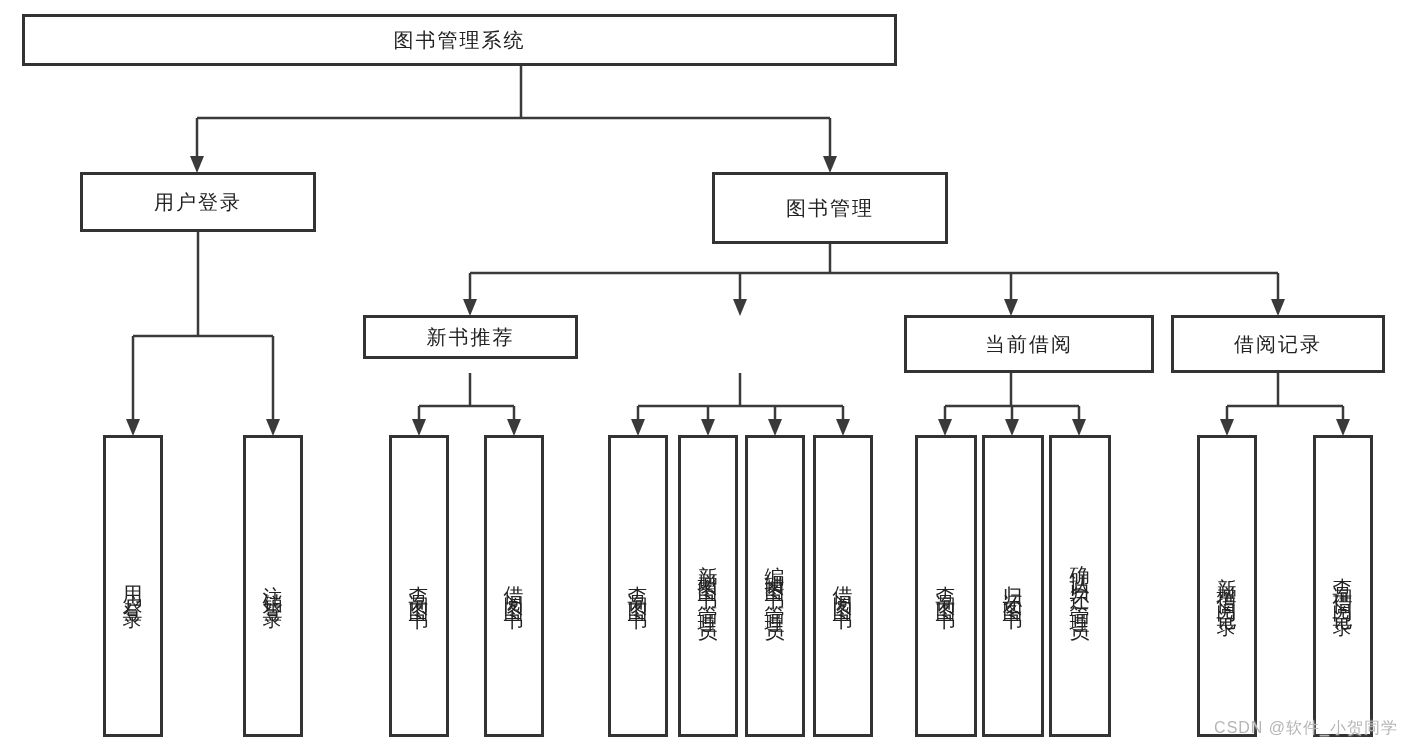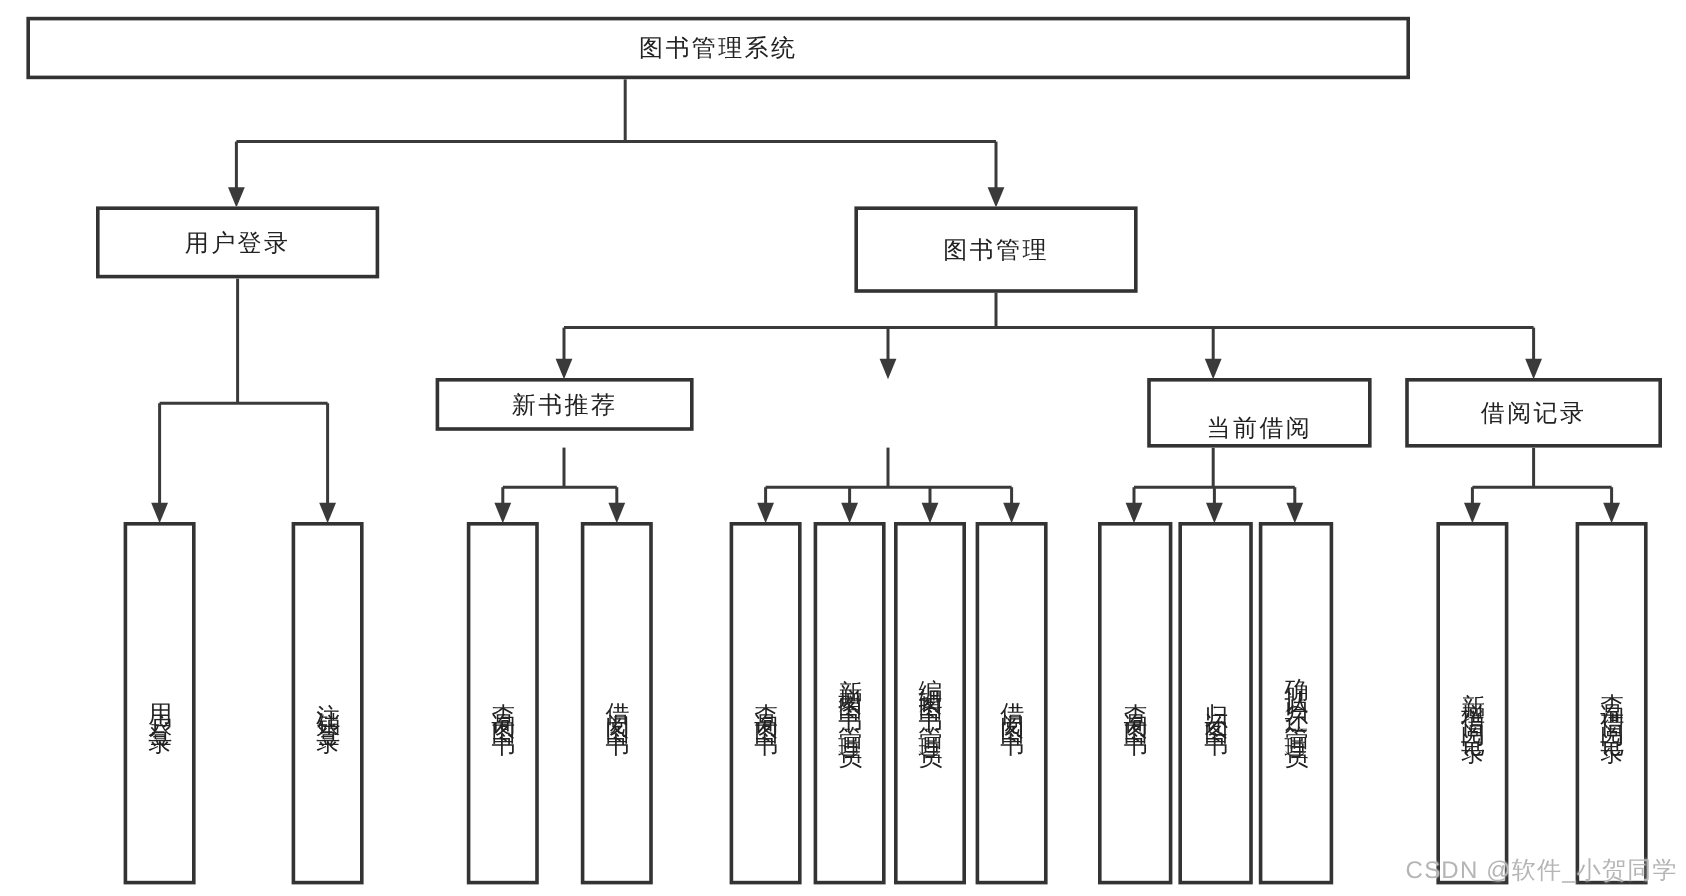--- a/index.html
+++ b/index.html
@@ -44,21 +44,21 @@
     writing-mode: vertical-rl;
     text-orientation: mixed;
     letter-spacing: 8px;
     line-height: 1;
     white-space: nowrap;
   }
   .watermark {
     position: absolute;
     right: 7px;
     bottom: 8px;
-    font-size: 20px;
+    font-size: 16px;
     color: #b5b5b5;
     text-shadow: 0 0 2px #ffffff;
     z-index: 3;
     letter-spacing: 1px;
   }
 </style>
 </head>
 <body>
 
 <div class="canvas">
@@ -145,35 +145,35 @@
       <path d="M1227,406 H1343"></path>
       <path d="M1227,406 V421"></path>
       <path d="M1343,406 V421"></path>
     </g>
     <g fill="#3a3a3a" stroke="none">
       <path d="M1220,419 L1234,419 L1227,436 Z"></path>
       <path d="M1336,419 L1350,419 L1343,436 Z"></path>
     </g>
   </svg>
 
-  <div class="node h" style="left:22px; top:14px; width:1153px; height:52px;">
+  <div class="node h" style="left:22px; top:14px; width:875px; height:52px;">
     <span>图书管理系统</span>
   </div>
 
   <div class="node h" style="left:80px; top:172px; width:236px; height:60px;">
     <span>用户登录</span>
   </div>
   <div class="node h" style="left:712px; top:172px; width:236px; height:72px;">
     <span>图书管理</span>
   </div>
 
   <div class="node h" style="left:363px; top:315px; width:215px; height:44px;">
     <span>新书推荐</span>
   </div>
-  <div class="node h" style="left:956px; top:315px; width:187px; height:58px;align-items:flex-end;">
+  <div class="node h" style="left:904px; top:315px; width:250px; height:58px;">
     <span>当前借阅</span>
   </div>
   <div class="node h" style="left:1171px; top:315px; width:214px; height:58px;">
     <span>借阅记录</span>
   </div>
 
   <div class="node v" style="left:103px; top:435px; width:60px; height:302px;">
     <span class="vtext">用户登录</span>
   </div>
   <div class="node v" style="left:243px; top:435px; width:60px; height:302px;">

